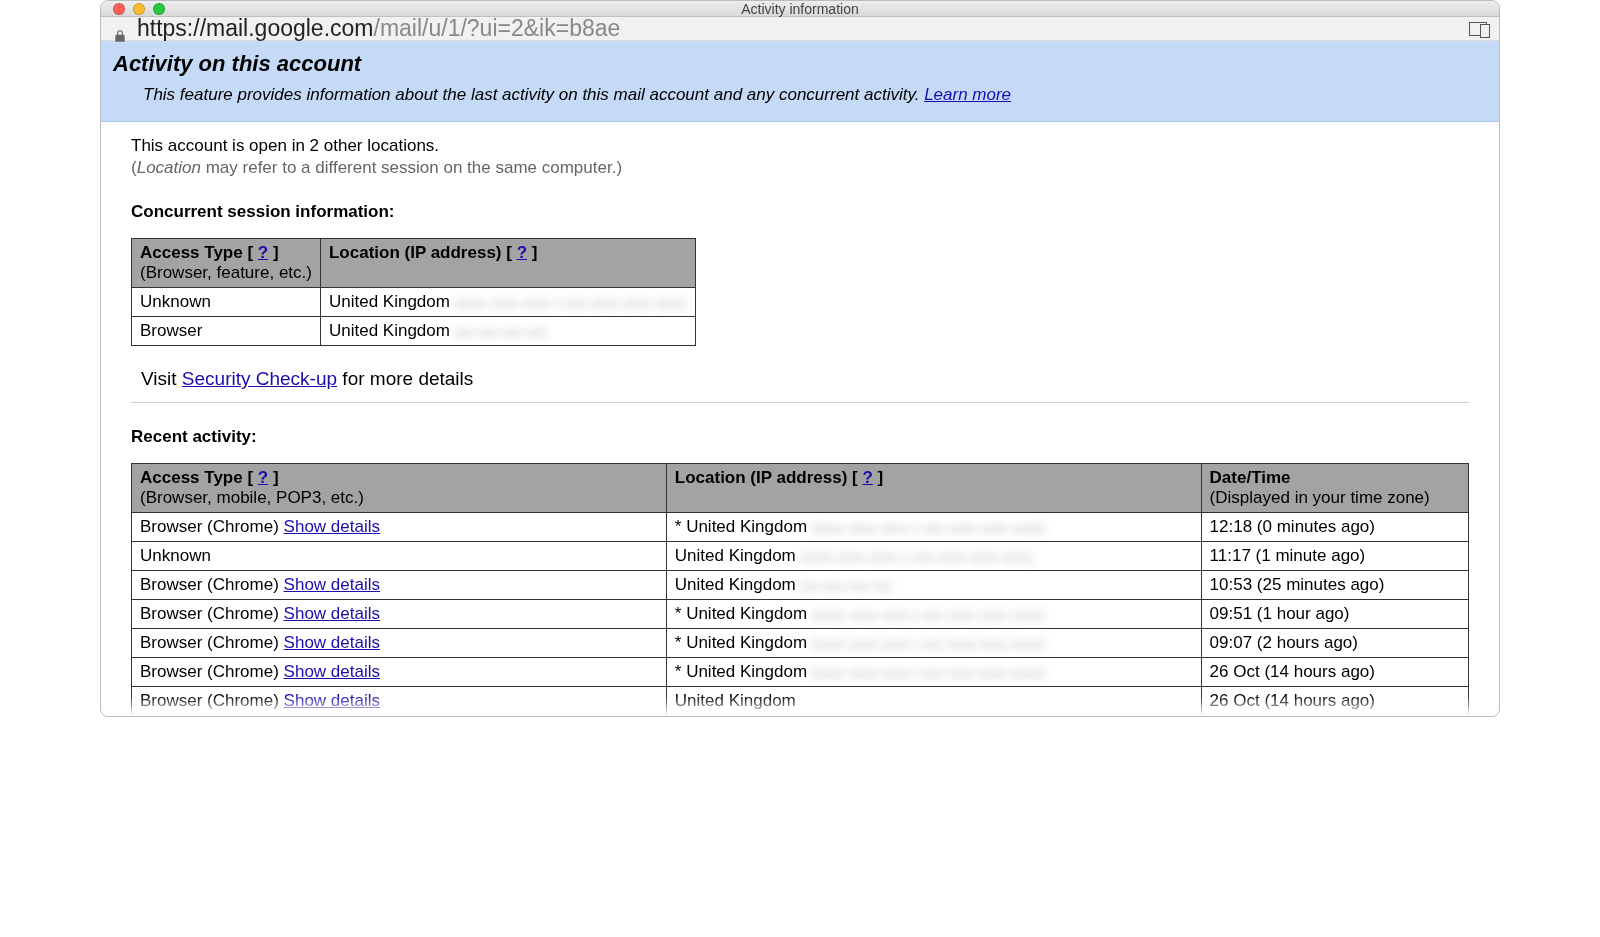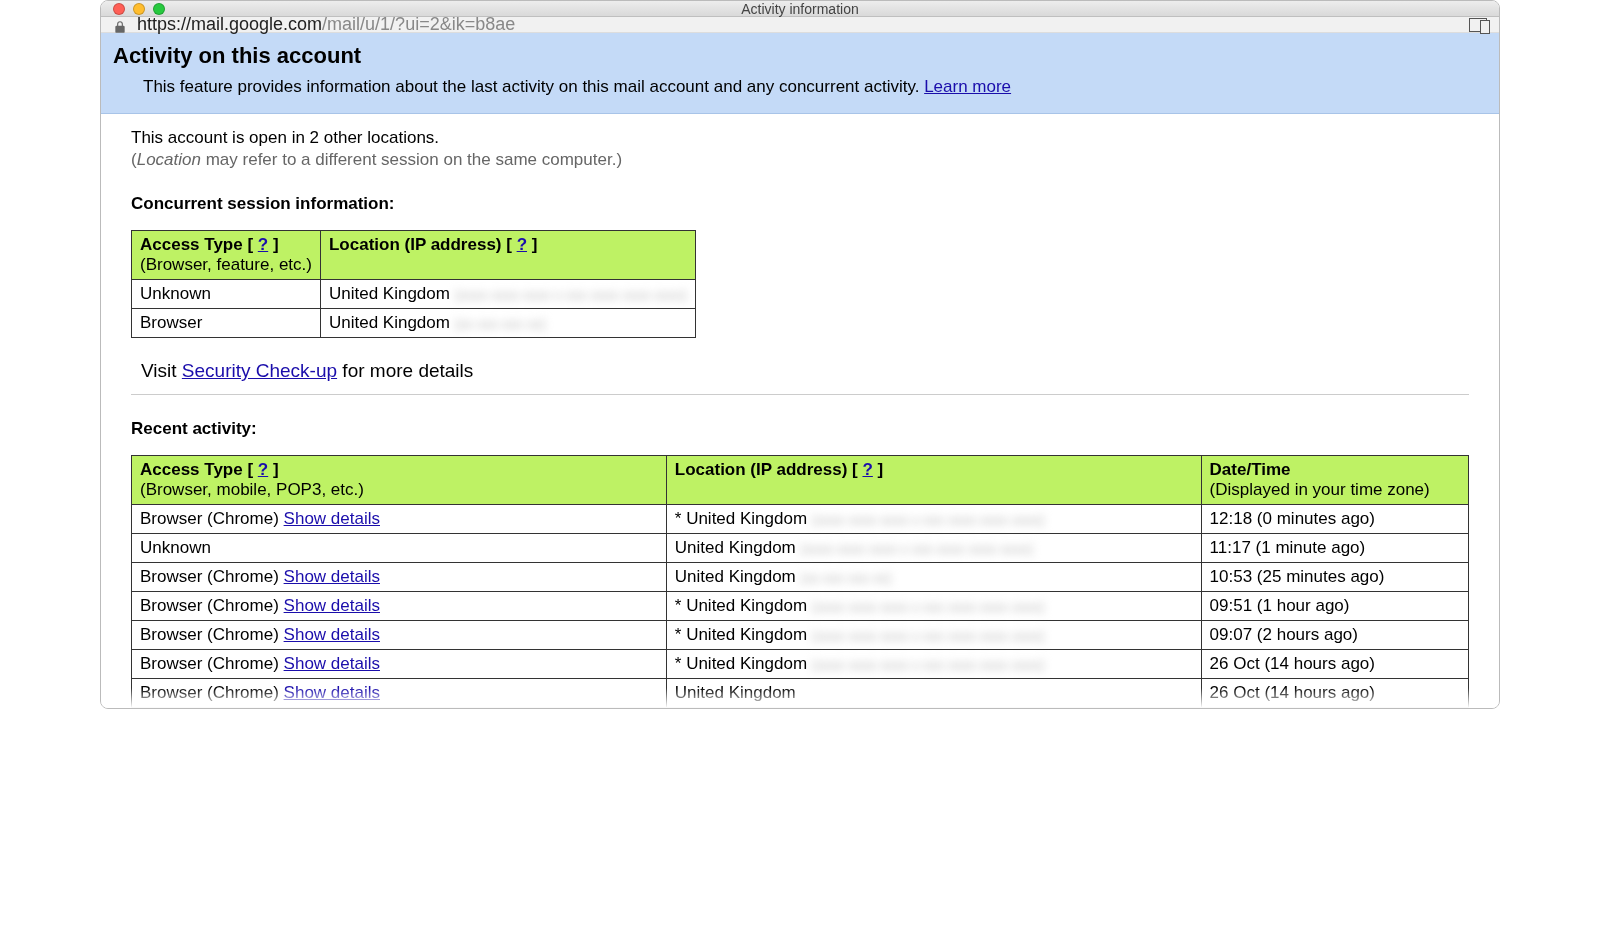--- a/index.html
+++ b/index.html
@@ -39,29 +39,29 @@
     .tl-green { background: #27c93f; }
     .title {
       position: absolute;
       left: 0; right: 0;
       text-align: center;
       font-size: 14px;
       color: #444;
       pointer-events: none;
     }
     .urlbar {
-      height: 16px;
+      height: 24px;
       background: #f1f1f1;
       border-bottom: 1px solid #ddd;
       display: flex;
       align-items: center;
       padding: 0 12px;
       gap: 10px;
       color: #555;
-      font-size: 18px;
+      font-size: 23px;
     }
     .lock-icon {
       width: 14px; height: 14px;
       display: inline-block;
     }
     .url-host { color: #222; }
     .url-path { color: #888; }
     .responsive-icon {
       margin-left: auto;
       width: 18px; height: 14px;
@@ -73,20 +73,21 @@
       position: absolute;
       right: -4px; bottom: -3px;
       width: 8px; height: 12px;
       background: #f1f1f1;
       border: 1.5px solid #555;
     }
     .banner {
       background: #c4daf7;
       padding: 10px 12px 16px 12px;
       border-bottom: 1px solid #a8c4e8;
+      font-style: italic;
     }
     .banner h1 {
       font-size: 22px;
       font-weight: bold;
       margin-bottom: 8px;
     }
     .banner p {
       font-size: 17px;
       padding-left: 30px;
     }
@@ -112,21 +113,21 @@
       border-collapse: collapse;
       font-size: 17px;
     }
     table.data th, table.data td {
       border: 1px solid #333;
       padding: 4px 8px;
       text-align: left;
       vertical-align: top;
     }
     table.data th {
-      background: #bef264;
+      background: #a3a3a3;
       font-weight: normal;
     }
     table.data th .th-main { font-weight: bold; }
     table.data th .th-sub { display: block; }
     table.small { width: auto; }
     .visit-line {
       font-size: 19px;
       margin: 22px 0 12px 10px;
     }
     a { color: #1a0dab; text-decoration: underline; }

